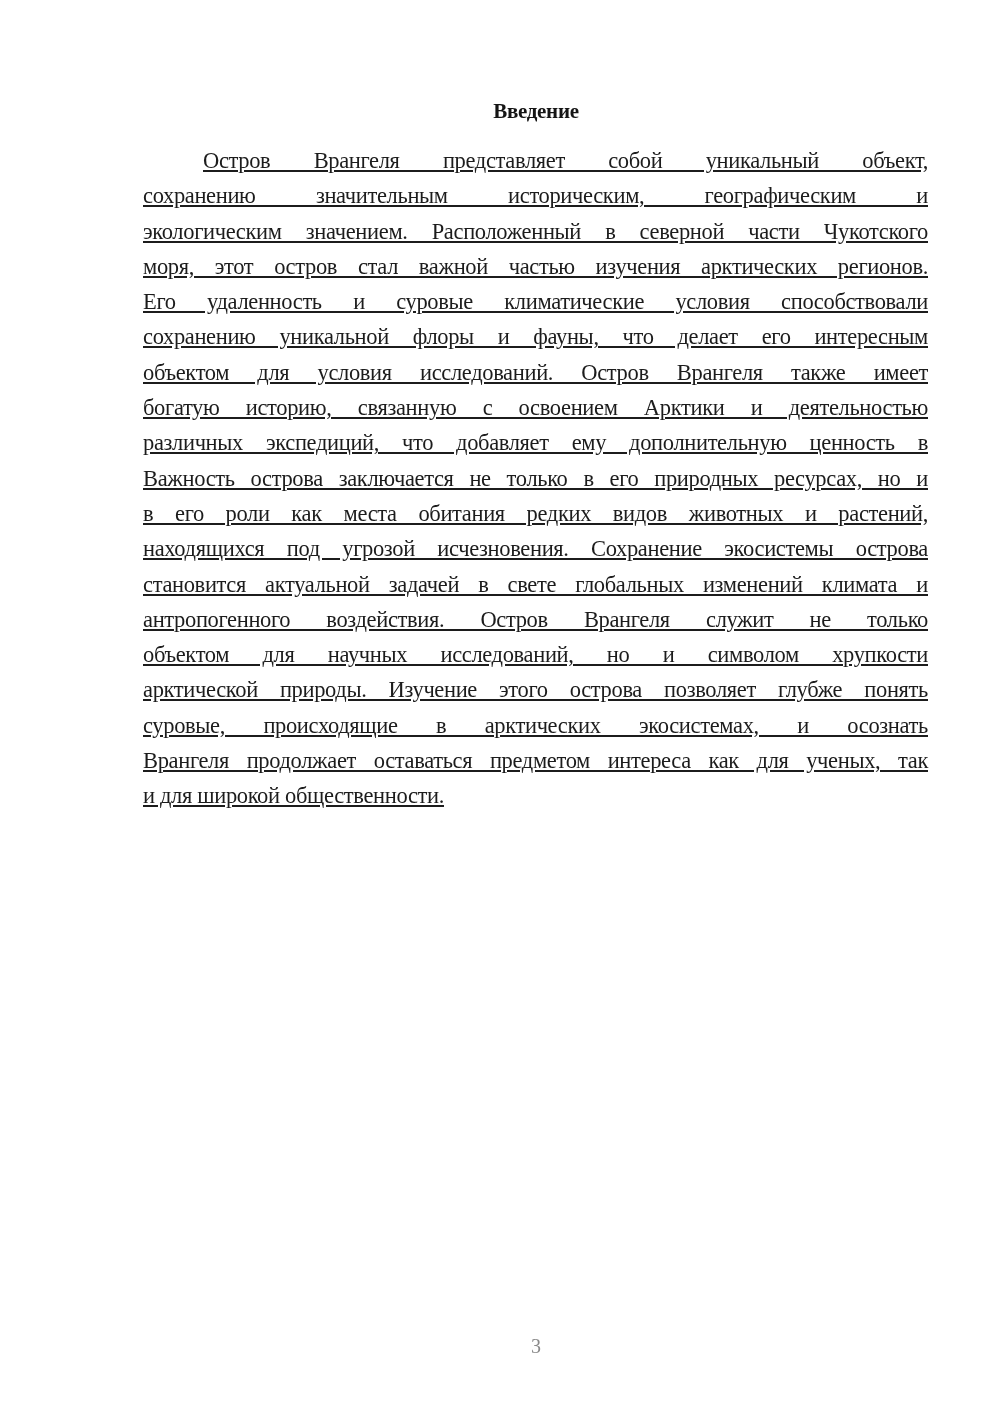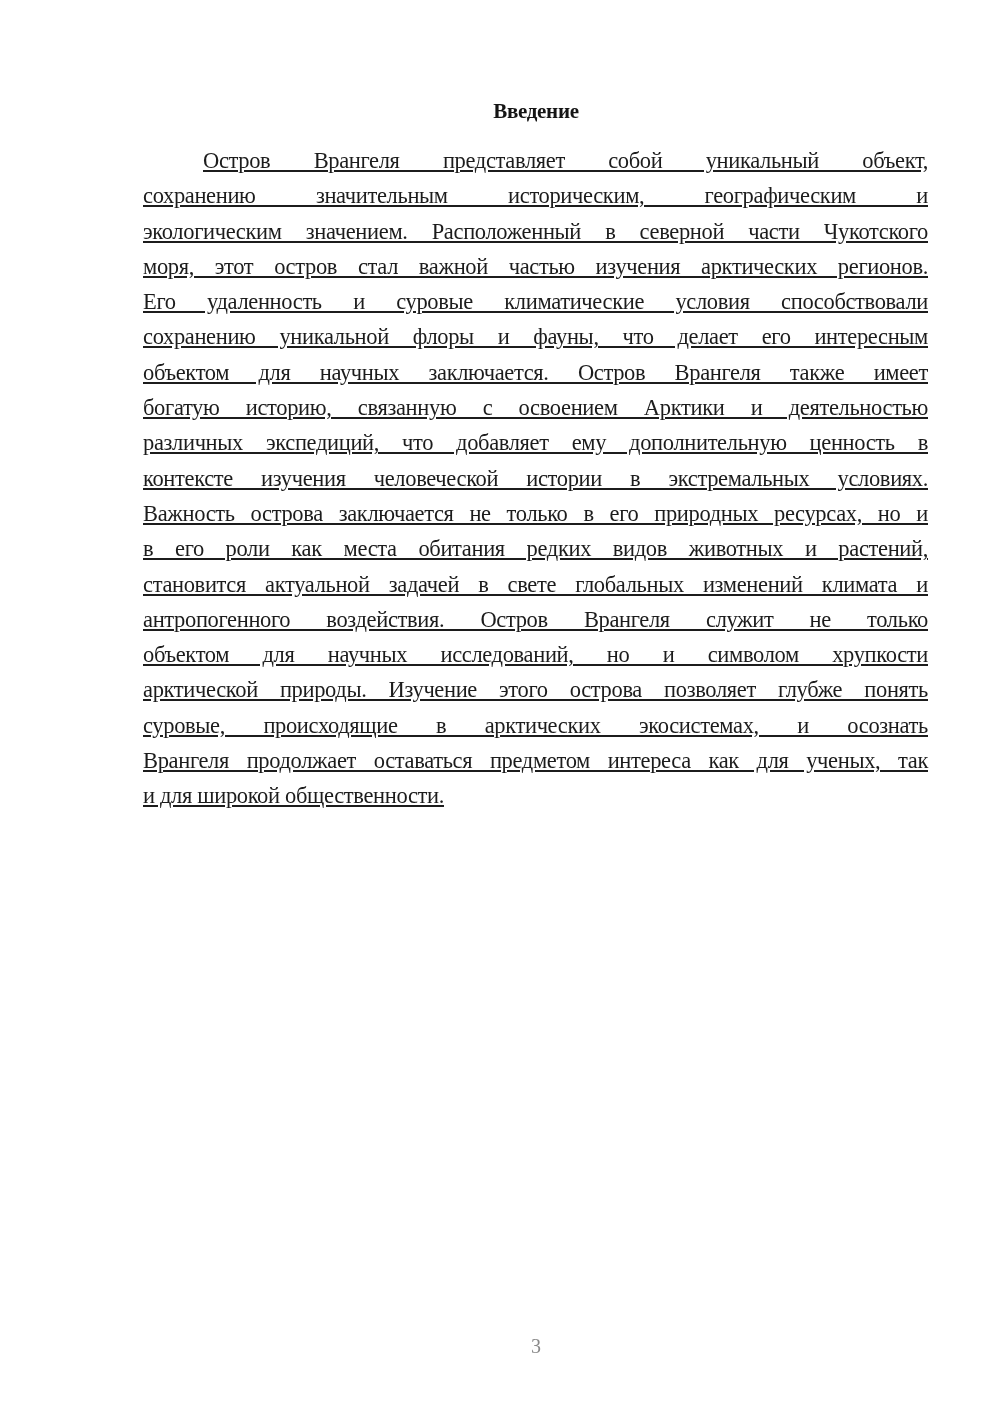--- a/index.html
+++ b/index.html
@@ -76,26 +76,26 @@
 
   <div class="heading">Введение</div>
 
   <div class="body-text">
     <span class="line first">Остров Врангеля представляет собой уникальный объект,</span>
     <span class="line">сохранению значительным историческим, географическим и</span>
     <span class="line">экологическим значением. Расположенный в северной части Чукотского</span>
     <span class="line">моря, этот остров стал важной частью изучения арктических регионов.</span>
     <span class="line">Его удаленность и суровые климатические условия способствовали</span>
     <span class="line">сохранению уникальной флоры и фауны, что делает его интересным</span>
-    <span class="line">объектом для научных заключается. Остров Врангеля также имеет</span>
+    <span class="line">объектом для условия исследований. Остров Врангеля также имеет</span>
     <span class="line">богатую историю, связанную с освоением Арктики и деятельностью</span>
     <span class="line">различных экспедиций, что добавляет ему дополнительную ценность в</span>
-    <span class="line">контексте изучения человеческой истории в экстремальных условиях.</span>
     <span class="line">Важность острова заключается не только в его природных ресурсах, но и</span>
     <span class="line">в его роли как места обитания редких видов животных и растений,</span>
+    <span class="line">находящихся под угрозой исчезновения. Сохранение экосистемы острова</span>
     <span class="line">становится актуальной задачей в свете глобальных изменений климата и</span>
     <span class="line">антропогенного воздействия. Остров Врангеля служит не только</span>
     <span class="line">объектом для научных исследований, но и символом хрупкости</span>
     <span class="line">арктической природы. Изучение этого острова позволяет глубже понять</span>
     <span class="line">суровые, происходящие в арктических экосистемах, и осознать</span>
     <span class="line">Врангеля продолжает оставаться предметом интереса как для ученых, так</span>
     <span class="line last">и для широкой общественности.</span>
   </div>
 
   <div class="page-number">3</div>

